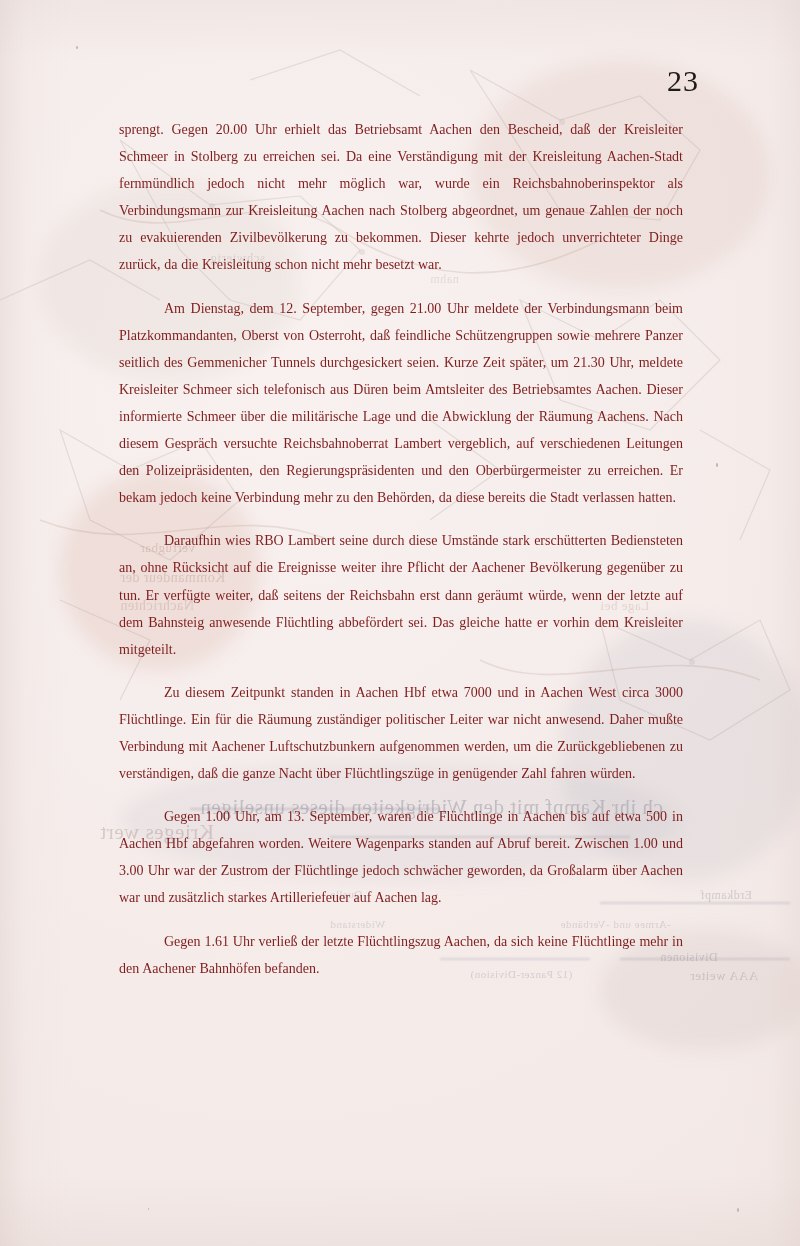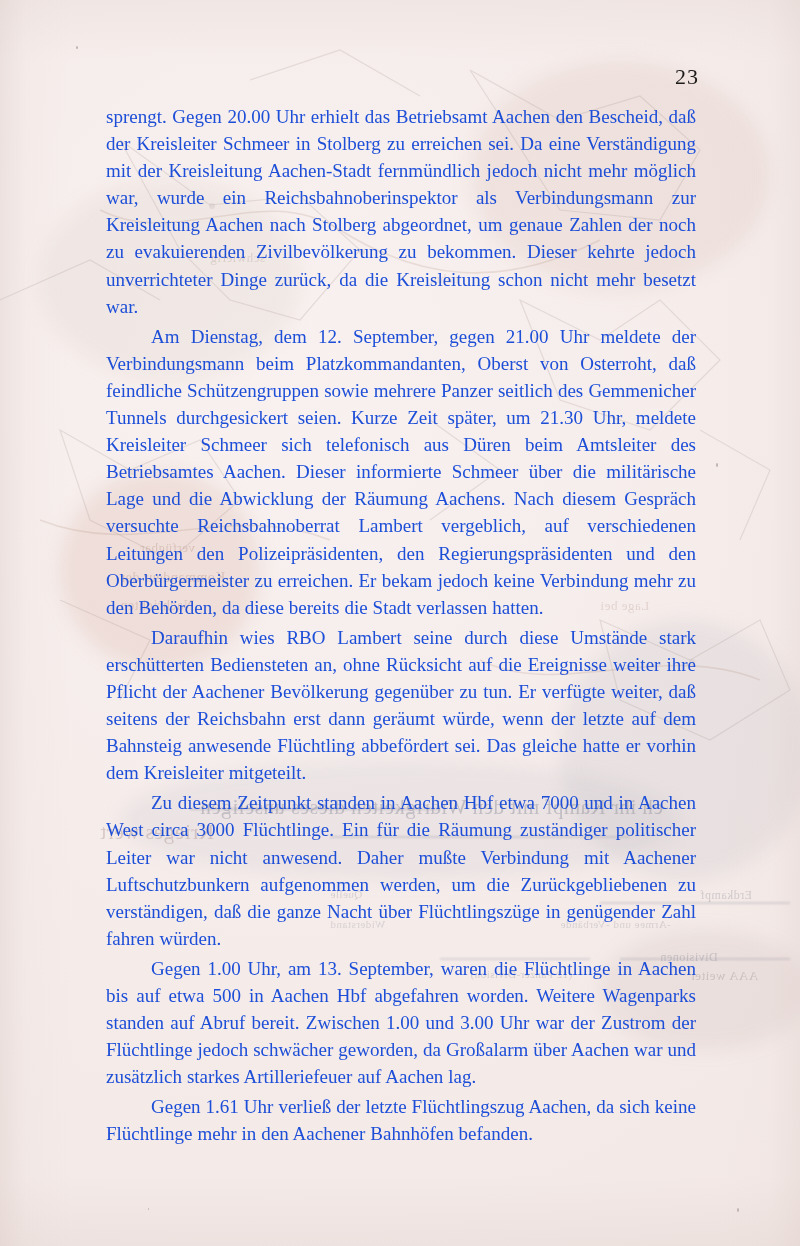--- a/index.html
+++ b/index.html
@@ -75,29 +75,29 @@
     left: 103px;
     top: 100px;
     width: 596px;
   }
   .folio {
     position: absolute;
     left: 103px;
     top: 64px;
     width: 596px;
     text-align: right;
-    font-size: 22px;
+    font-size: 30px;
     color: #1d1b1a;
     letter-spacing: 1px;
   }
   p.para {
-    margin: 3px;
-    font-size: 19px;
+    margin: 16px;
+    font-size: 14px;
     line-height: 27.1px;
-    color: #1d4ed8;
+    color: #7f1d1d;
     text-align: justify;
     text-align-last: left;
     -webkit-hyphens: none;
     hyphens: none;
     word-spacing: .2px;
   }
   p.para.indent {
     text-indent: 45px;
   }
 

